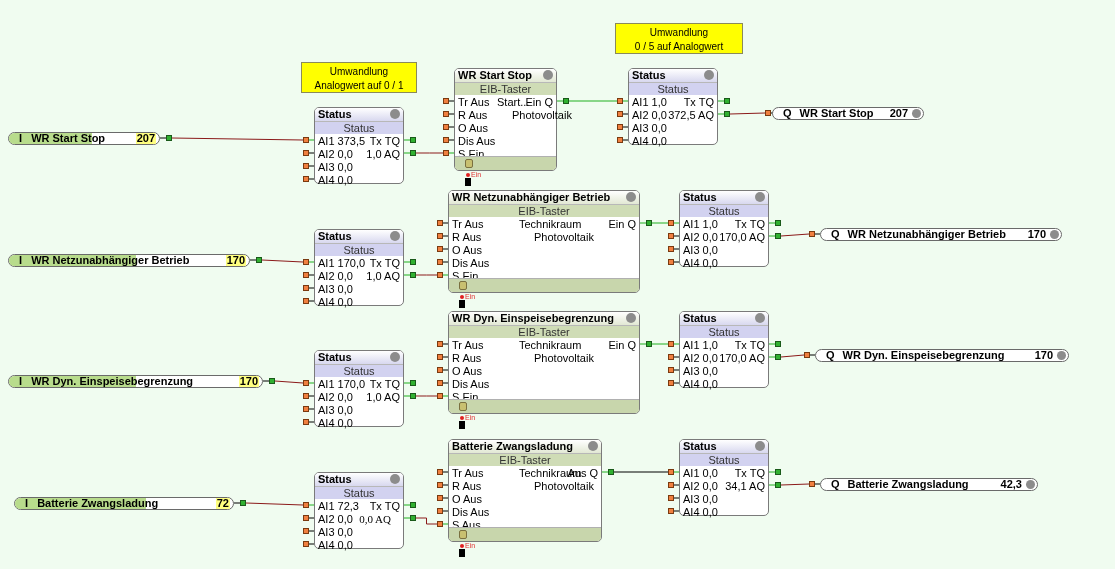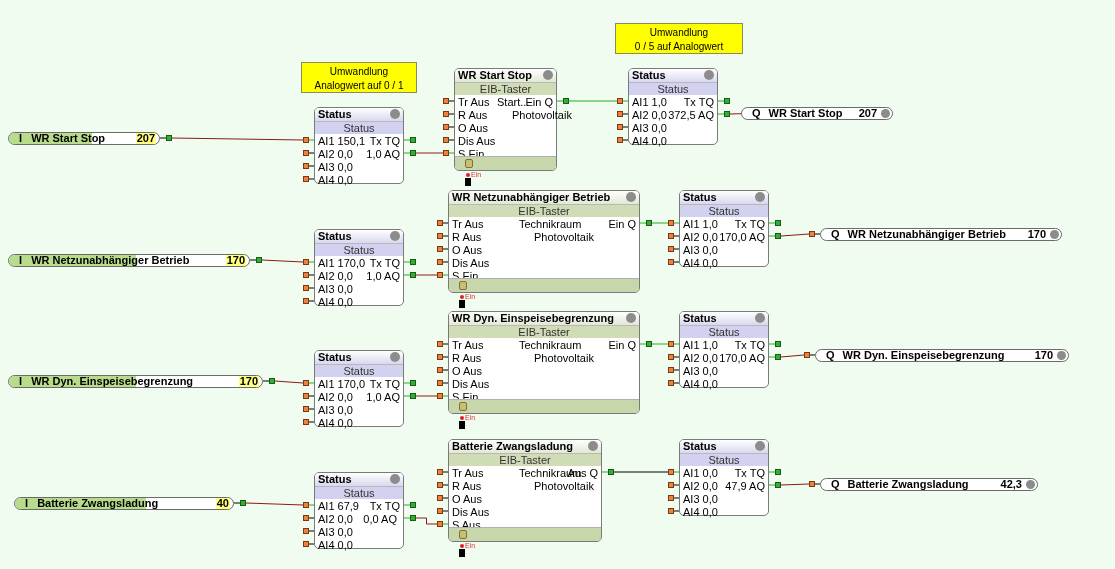--- a/index.html
+++ b/index.html
@@ -149,21 +149,21 @@
     <span class="pin-out" style="left:166px;top:135px;"></span>
     <span class="pin-in" style="left:303px;top:137px;"></span>
     <span class="pin-in" style="left:303px;top:150px;"></span>
     <span class="pin-in" style="left:303px;top:163px;"></span>
     <span class="pin-in" style="left:303px;top:176px;"></span>
     <span class="pin-out" style="left:410px;top:137px;"></span>
     <span class="pin-out" style="left:410px;top:150px;"></span>
     <div class="block status" style="left:314px;top:107px;width:90px;height:77px;">
       <div class="hdr"><span>Status</span><span class="info"></span></div>
       <div class="sub">Status</div>
-      <div class="row" style="left:3px;top:27px;">AI1 150,1</div>
+      <div class="row" style="left:3px;top:27px;">AI1 373,5</div>
       <div class="row" style="left:3px;top:40px;">AI2 0,0</div>
       <div class="row" style="left:3px;top:53px;">AI3 0,0</div>
       <div class="row" style="left:3px;top:66px;">AI4 0,0</div>
       <div class="row" style="right:3px;top:27px;">Tx TQ</div>
       <div class="row" style="right:3px;top:40px;">1,0 AQ</div>
     </div>
     <span class="pin-in" style="left:443px;top:98px;"></span>
     <span class="pin-in" style="left:443px;top:111px;"></span>
     <span class="pin-in" style="left:443px;top:124px;"></span>
     <span class="pin-in" style="left:443px;top:137px;"></span>
@@ -197,21 +197,21 @@
       <div class="hdr"><span>Status</span><span class="info"></span></div>
       <div class="sub">Status</div>
       <div class="row" style="left:3px;top:27px;">AI1 1,0</div>
       <div class="row" style="left:3px;top:40px;">AI2 0,0</div>
       <div class="row" style="left:3px;top:53px;">AI3 0,0</div>
       <div class="row" style="left:3px;top:66px;">AI4 0,0</div>
       <div class="row" style="right:3px;top:27px;">Tx TQ</div>
       <div class="row" style="right:3px;top:40px;">372,5 AQ</div>
     </div>
     <span class="pin-in" style="left:765px;top:110px;"></span>
-    <div class="io out" style="left:741px;top:107px;width:152px;">
+    <div class="io out" style="left:772px;top:107px;width:152px;">
       <div class="lbl"><span>Q</span><span style="margin-left:8px;">WR Start Stop</span></div>
       <span class="val">207</span>
       <span class="iinfo"></span>
     </div>
     <div class="io in" style="left:8px;top:254px;width:242px;">
       <div class="fill" style="width:53%;"></div>
       <div class="lbl"><span>I</span>  <span style="margin-left:6px;">WR Netzunabhängiger Betrieb</span></div>
       <span class="val">170</span>
     </div>
     <span class="pin-out" style="left:256px;top:257px;"></span>
@@ -341,38 +341,38 @@
     </div>
     <span class="pin-in" style="left:804px;top:352px;"></span>
     <div class="io out" style="left:815px;top:349px;width:254px;">
       <div class="lbl"><span>Q</span><span style="margin-left:8px;">WR Dyn. Einspeisebegrenzung</span></div>
       <span class="val">170</span>
       <span class="iinfo"></span>
     </div>
     <div class="io in" style="left:14px;top:497px;width:220px;">
       <div class="fill" style="width:60%;"></div>
       <div class="lbl"><span>I</span>  <span style="margin-left:6px;">Batterie Zwangsladung</span></div>
-      <span class="val">40</span>
+      <span class="val">72</span>
     </div>
     <span class="pin-out" style="left:240px;top:500px;"></span>
     <span class="pin-in" style="left:303px;top:502px;"></span>
     <span class="pin-in" style="left:303px;top:515px;"></span>
     <span class="pin-in" style="left:303px;top:528px;"></span>
     <span class="pin-in" style="left:303px;top:541px;"></span>
     <span class="pin-out" style="left:410px;top:502px;"></span>
     <span class="pin-out" style="left:410px;top:515px;"></span>
     <div class="block status" style="left:314px;top:472px;width:90px;height:77px;">
       <div class="hdr"><span>Status</span><span class="info"></span></div>
       <div class="sub">Status</div>
-      <div class="row" style="left:3px;top:27px;">AI1 67,9</div>
-      <div class="row" style="left:3px;top:40px;">AI2 0,0</div>
-      <div class="row" style="left:3px;top:53px;">AI3 0,0</div>
-      <div class="row" style="left:3px;top:66px;">AI4 0,0</div>
-      <div class="row" style="right:3px;top:27px;">Tx TQ</div>
-      <div class="row" style="right:6px;top:40px;">0,0 AQ</div>
+      <div class="row" style="left:3px;top:27px;">AI1 72,3</div>
+      <div class="row" style="left:3px;top:40px;">AI2 0,0</div>
+      <div class="row" style="left:3px;top:53px;">AI3 0,0</div>
+      <div class="row" style="left:3px;top:66px;">AI4 0,0</div>
+      <div class="row" style="right:3px;top:27px;">Tx TQ</div>
+      <div class="row" style="right:12px;top:40px;font-family:Liberation Serif, serif;">0,0 AQ</div>
     </div>
     <span class="pin-in" style="left:437px;top:469px;"></span>
     <span class="pin-in" style="left:437px;top:482px;"></span>
     <span class="pin-in" style="left:437px;top:495px;"></span>
     <span class="pin-in" style="left:437px;top:508px;"></span>
     <span class="pin-in" style="left:437px;top:521px;"></span>
     <span class="pin-out" style="left:608px;top:469px;"></span>
     <span class="ein-dot" style="left:460px;top:544px;"></span>
     <span class="ein" style="left:465px;top:542px;">Ein</span>
     <span class="flag" style="left:459px;top:549px;"></span>
@@ -398,21 +398,21 @@
     <span class="pin-out" style="left:775px;top:469px;"></span>
     <span class="pin-out" style="left:775px;top:482px;"></span>
     <div class="block status" style="left:679px;top:439px;width:90px;height:77px;">
       <div class="hdr"><span>Status</span><span class="info"></span></div>
       <div class="sub">Status</div>
       <div class="row" style="left:3px;top:27px;">AI1 0,0</div>
       <div class="row" style="left:3px;top:40px;">AI2 0,0</div>
       <div class="row" style="left:3px;top:53px;">AI3 0,0</div>
       <div class="row" style="left:3px;top:66px;">AI4 0,0</div>
       <div class="row" style="right:3px;top:27px;">Tx TQ</div>
-      <div class="row" style="right:3px;top:40px;">47,9 AQ</div>
+      <div class="row" style="right:3px;top:40px;">34,1 AQ</div>
     </div>
     <span class="pin-in" style="left:809px;top:481px;"></span>
     <div class="io out" style="left:820px;top:478px;width:218px;">
       <div class="lbl"><span>Q</span><span style="margin-left:8px;">Batterie Zwangsladung</span></div>
       <span class="val">42,3</span>
       <span class="iinfo"></span>
     </div>
   </div>
 
 </body></html>

